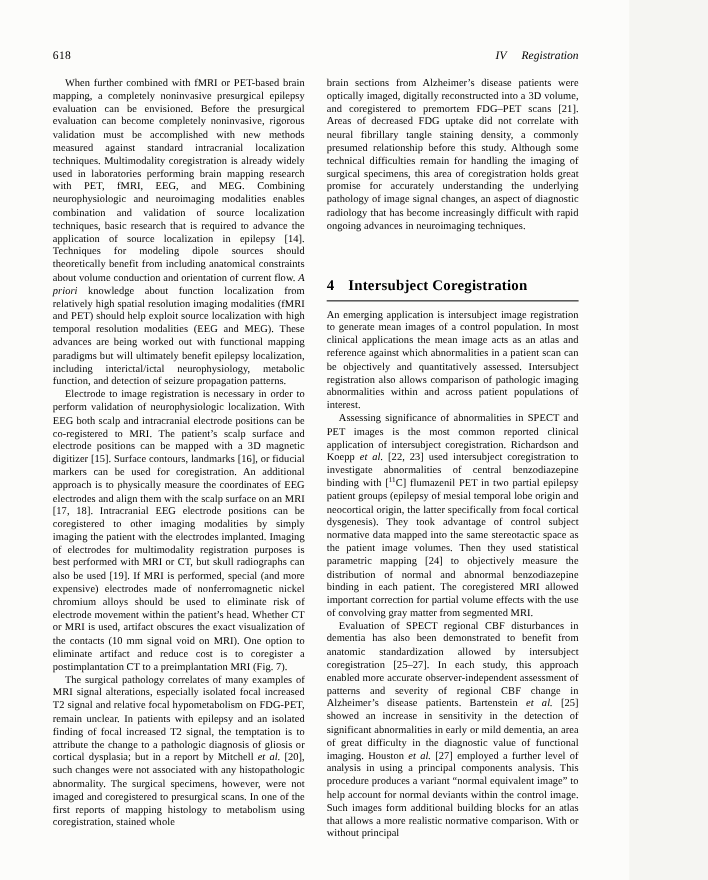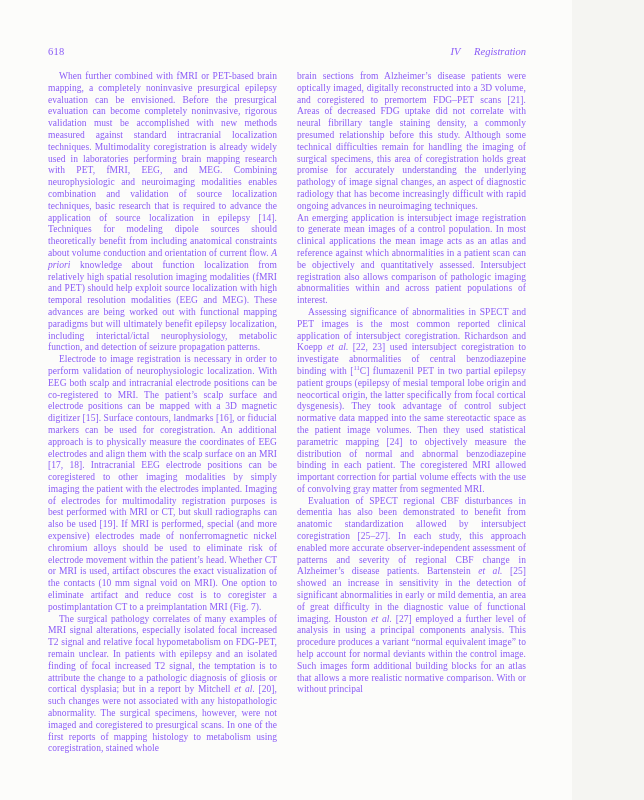--- a/index.html
+++ b/index.html
@@ -8,21 +8,21 @@
     background: #f5f5f2;
     font-family: "Liberation Serif", serif;
     overflow: hidden;
   }
   .page {
     position: relative;
     width: 572px; height: 800px;
     background: #fcfcfa;
     box-sizing: border-box;
     padding: 34px 46px 0 48px;
-    color: #8b5cf6;
+    color: #000000;
   }
   .running-header {
     display: flex;
     justify-content: space-between;
     align-items: baseline;
     font-size: 10.5px;
     line-height: 12px;
     margin-bottom: 13px;
   }
   .page-num { font-style: normal; letter-spacing: 0.3px; }
@@ -72,20 +72,24 @@
 
     <section class="col">
       <p class="para indent"><span>When further combined with fMRI or PET-based brain mapping, a completely noninvasive presurgical epilepsy evaluation can be envisioned. Before the presurgical evaluation can become completely noninvasive, rigorous validation must be accomplished with new methods measured against standard intracranial localization techniques. Multimodality coregistration is already widely used in laboratories performing brain mapping research with PET, fMRI, EEG, and MEG. Combining neurophysiologic and neuroimaging modalities enables combination and validation of source localization techniques, basic research that is required to advance the application of source localization in epilepsy [14]. Techniques for modeling dipole sources should theoretically benefit from including anatomical constraints about volume conduction and orientation of current flow. </span><span class="it">A priori</span><span> knowledge about function localization from relatively high spatial resolution imaging modalities (fMRI and PET) should help exploit source localization with high temporal resolution modalities (EEG and MEG). These advances are being worked out with functional mapping paradigms but will ultimately benefit epilepsy localization, including interictal/ictal neurophysiology, metabolic function, and detection of seizure propagation patterns.</span></p>
       <p class="para indent"><span>Electrode to image registration is necessary in order to perform validation of neurophysiologic localization. With EEG both scalp and intracranial electrode positions can be co-registered to MRI. The patient’s scalp surface and electrode positions can be mapped with a 3D magnetic digitizer [15]. Surface contours, landmarks [16], or fiducial markers can be used for coregistration. An additional approach is to physically measure the coordinates of EEG electrodes and align them with the scalp surface on an MRI [17, 18]. Intracranial EEG electrode positions can be coregistered to other imaging modalities by simply imaging the patient with the electrodes implanted. Imaging of electrodes for multimodality registration purposes is best performed with MRI or CT, but skull radiographs can also be used [19]. If MRI is performed, special (and more expensive) electrodes made of nonferromagnetic nickel chromium alloys should be used to eliminate risk of electrode movement within the patient’s head. Whether CT or MRI is used, artifact obscures the exact visualization of the contacts (10 mm signal void on MRI). One option to eliminate artifact and reduce cost is to coregister a postimplantation CT to a preimplantation MRI (Fig. 7).</span></p>
       <p class="para indent"><span>The surgical pathology correlates of many examples of MRI signal alterations, especially isolated focal increased T2 signal and relative focal hypometabolism on FDG-PET, remain unclear. In patients with epilepsy and an isolated finding of focal increased T2 signal, the temptation is to attribute the change to a pathologic diagnosis of gliosis or cortical dysplasia; but in a report by Mitchell </span><span class="it">et al.</span><span> [20], such changes were not associated with any histopathologic abnormality. The surgical specimens, however, were not imaged and coregistered to presurgical scans. In one of the first reports of mapping histology to metabolism using coregistration, stained whole</span></p>
     </section>
 
     <section class="col">
       <p class="para"><span>brain sections from Alzheimer’s disease patients were optically imaged, digitally reconstructed into a 3D volume, and coregistered to premortem FDG–PET scans [21]. Areas of decreased FDG uptake did not correlate with neural fibrillary tangle staining density, a commonly presumed relationship before this study. Although some technical difficulties remain for handling the imaging of surgical specimens, this area of coregistration holds great promise for accurately understanding the underlying pathology of image signal changes, an aspect of diagnostic radiology that has become increasingly difficult with rapid ongoing advances in neuroimaging techniques.</span></p>
 
+      <h2 class="section-heading">
+        <span class="sec-num">4</span>
+        <span class="sec-title">Intersubject Coregistration</span>
+      </h2>
 
       <p class="para"><span>An emerging application is intersubject image registration to generate mean images of a control population. In most clinical applications the mean image acts as an atlas and reference against which abnormalities in a patient scan can be objectively and quantitatively assessed. Intersubject registration also allows comparison of pathologic imaging abnormalities within and across patient populations of interest.</span></p>
       <p class="para indent"><span>Assessing significance of abnormalities in SPECT and PET images is the most common reported clinical application of intersubject coregistration. Richardson and Koepp </span><span class="it">et al.</span><span> [22, 23] used intersubject coregistration to investigate abnormalities of central benzodiazepine binding with [</span><sup>11</sup><span>C] flumazenil PET in two partial epilepsy patient groups (epilepsy of mesial temporal lobe origin and neocortical origin, the latter specifically from focal cortical dysgenesis). They took advantage of control subject normative data mapped into the same stereotactic space as the patient image volumes. Then they used statistical parametric mapping [24] to objectively measure the distribution of normal and abnormal benzodiazepine binding in each patient. The coregistered MRI allowed important correction for partial volume effects with the use of convolving gray matter from segmented MRI.</span></p>
       <p class="para indent"><span>Evaluation of SPECT regional CBF disturbances in dementia has also been demonstrated to benefit from anatomic standardization allowed by intersubject coregistration [25–27]. In each study, this approach enabled more accurate observer-independent assessment of patterns and severity of regional CBF change in Alzheimer’s disease patients. Bartenstein </span><span class="it">et al.</span><span> [25] showed an increase in sensitivity in the detection of significant abnormalities in early or mild dementia, an area of great difficulty in the diagnostic value of functional imaging. Houston </span><span class="it">et al.</span><span> [27] employed a further level of analysis in using a principal components analysis. This procedure produces a variant “normal equivalent image” to help account for normal deviants within the control image. Such images form additional building blocks for an atlas that allows a more realistic normative comparison. With or without principal</span></p>
     </section>
 
   </main>
 </div>
 
 </body></html>

